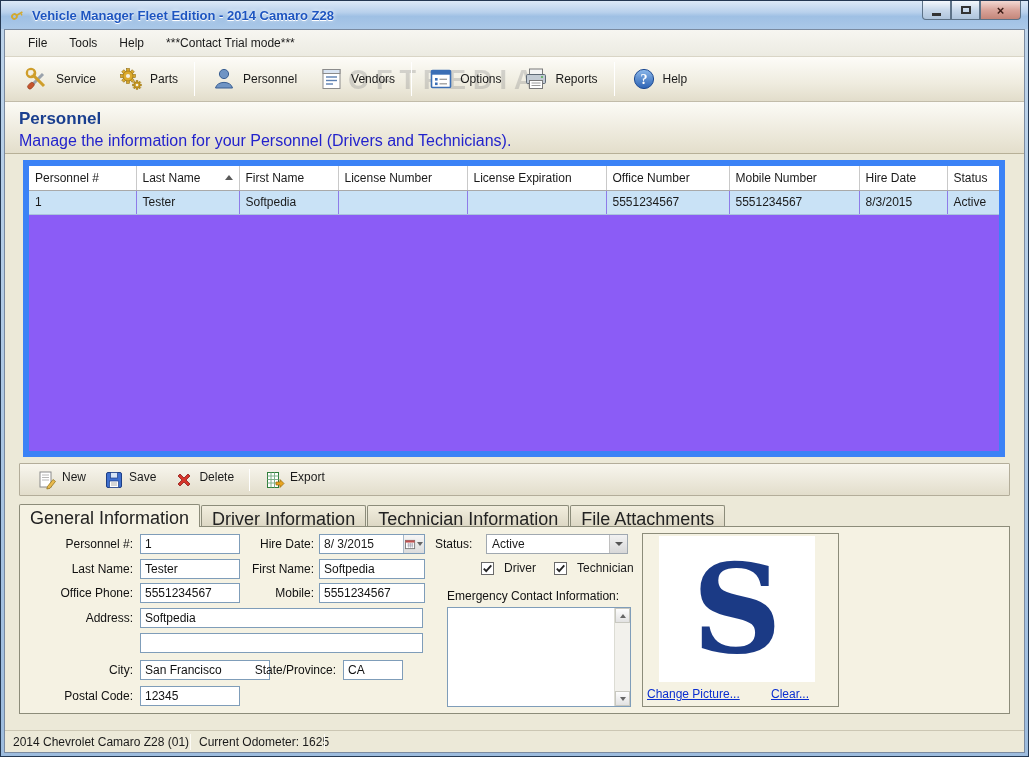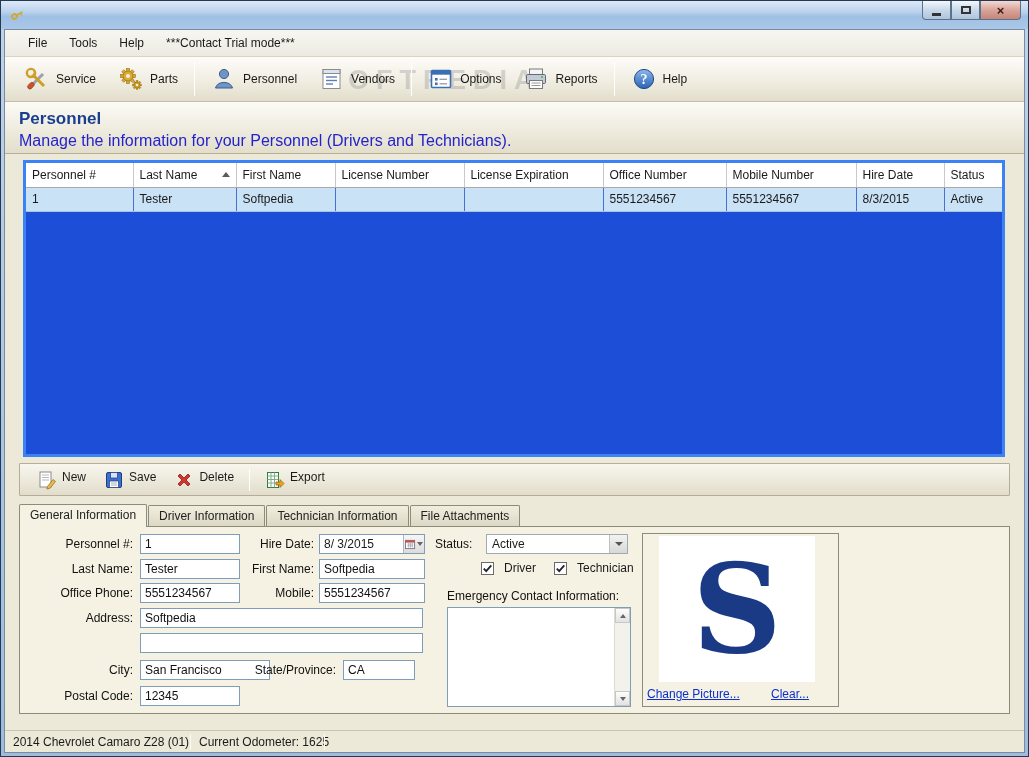--- a/index.html
+++ b/index.html
@@ -65,21 +65,21 @@
   
   .page-header {
     flex:0 0 52px; padding:6px 14px 0;
     background:linear-gradient(to bottom,#fcfbf6,#e3decb); border-bottom:1px solid #b7b097;
   }
   .page-title { font-size:17px; font-weight:bold; color:#1a3f8f; margin:1px 0 3px; }
   .page-subtitle { font-size:16px; color:#2323cc; }
   
   .grid-wrap {
     flex:1 1 auto; min-height:0; margin:6px 19px 4px 18px;
-    border:3px solid #3b82f6; background:#1d4ed8; overflow:hidden;
+    border:6px solid #3b82f6; background:#8b5cf6; overflow:hidden;
   }
   table.grid { width:100%; border-collapse:collapse; table-layout:fixed; }
   .grid th {
     background:#ffffff; font-weight:normal; text-align:left; height:24px;
     padding:0 6px; border-right:1px solid #c9c9c9; border-bottom:1px solid #a9a9a9;
     font-size:12px; cursor:default; white-space:nowrap; overflow:hidden;
   }
   .grid td {
     background:#c9e2f6; height:24px; padding:0 6px; font-size:12px;
     border-right:1px solid rgba(150,180,210,0.35); border-bottom:1px solid #a9c4dc;
@@ -92,21 +92,21 @@
   .action-bar {
     flex:0 0 33px; margin:2px 14px 0; display:flex; align-items:center; padding:0 8px;
     background:linear-gradient(to bottom,#f8f6ee,#e2ddcb);
     border:1px solid #b3ad9a; border-radius:1px;
   }
   .act-btn { display:flex; align-items:flex-start; gap:5px; padding:3px 9px; cursor:default; }
   .act-sep { width:1px; height:22px; background:#c4beac; border-right:1px solid #fff; margin:0 6px; }
   
   .tabs-row { flex:0 0 23px; margin:7px 14px 0; display:flex; align-items:flex-end; position:relative; z-index:2; }
   .tab {
-    height:21px; padding:3px 10px 0; margin-right:1px; font-size:12px; cursor:default;
+    height:21px; padding:3px 10px 0; margin-right:1px; font-size:18px; cursor:default;
     background:linear-gradient(to bottom,#f2eede,#ddd8c5);
     border:1px solid #8c8c7a; border-bottom:none; border-radius:2px 2px 0 0; color:#222;
   }
   .tab.active { height:23px; background:#f5f2e3; margin-bottom:-1px; }
   
   .form-panel {
     flex:0 0 188px; margin:0 14px 16px; position:relative; z-index:1;
     background:#f5f2e3; border:1px solid #8c8c7a;
   }
   .lbl { position:absolute; font-size:12px; color:#111; white-space:nowrap; }
@@ -160,20 +160,21 @@
   <div class="titlebar">
     <span>
       <svg width="16" height="16" viewBox="0 0 16 16">
         <g transform="rotate(-30 8 8)">
           <circle cx="5" cy="8" r="2.4" fill="none" stroke="#d2a92f" stroke-width="1.8"></circle>
           <rect x="7.2" y="7.2" width="7" height="1.7" fill="#d2a92f"></rect>
           <rect x="11.5" y="8.8" width="1.3" height="2" fill="#d2a92f"></rect>
         </g>
       </svg>
     </span>
+    <span class="title-text">Vehicle Manager Fleet Edition - 2014 Camaro Z28</span>
     <div class="win-controls">
       <div class="win-btn first">
           <div class="glyph-min"></div>
         </div>
       <div class="win-btn">
           <div class="glyph-max"></div>
         </div>
       <div class="win-btn close">
           <span class="glyph-close">×</span>
         </div>
@@ -490,21 +491,21 @@
       </div>
 
       <div class="lbl r" style="left:17px; top:84px; width:96px;">Address:</div>
       <input class="tb" style="left: 120px; top: 81px; width: 283px;" value="Softpedia">
       <input class="tb" style="left: 120px; top: 106px; width: 283px;" value="">
 
       <div class="lbl r" style="left:17px; top:136px; width:96px;">City:</div>
       <input class="tb" style="left: 120px; top: 133px; width: 130px;" value="San Francisco">
 
       <div class="lbl r" style="left:206px; top:136px; width:110px;">State/Province:</div>
-      <input class="tb" style="left: 323px; top: 133px; width: 72px;" value="CA">
+      <input class="tb" style="left: 323px; top: 133px; width: 60px;" value="CA">
 
       <div class="lbl r" style="left:17px; top:162px; width:96px;">Postal Code:</div>
       <input class="tb" style="left: 120px; top: 159px; width: 100px;" value="12345">
 
       <div class="picture-box" style="left:622px; top:6px; width:197px; height:174px;">
         <div class="pic-area">
           <span class="logo-s">S</span>
         </div>
         <span class="linklbl" style="left:4px; top:153px;">Change Picture...</span>
         <span class="linklbl" style="left:128px; top:153px;">Clear...</span>

